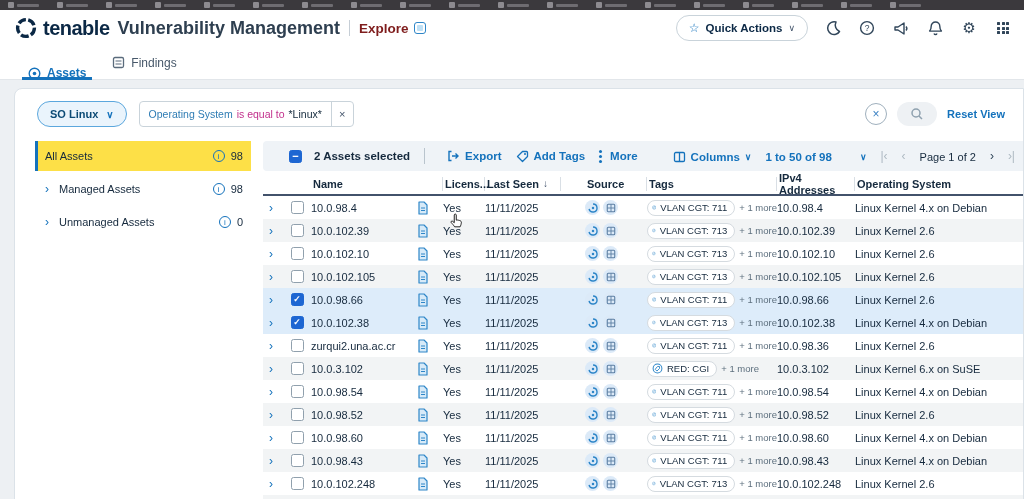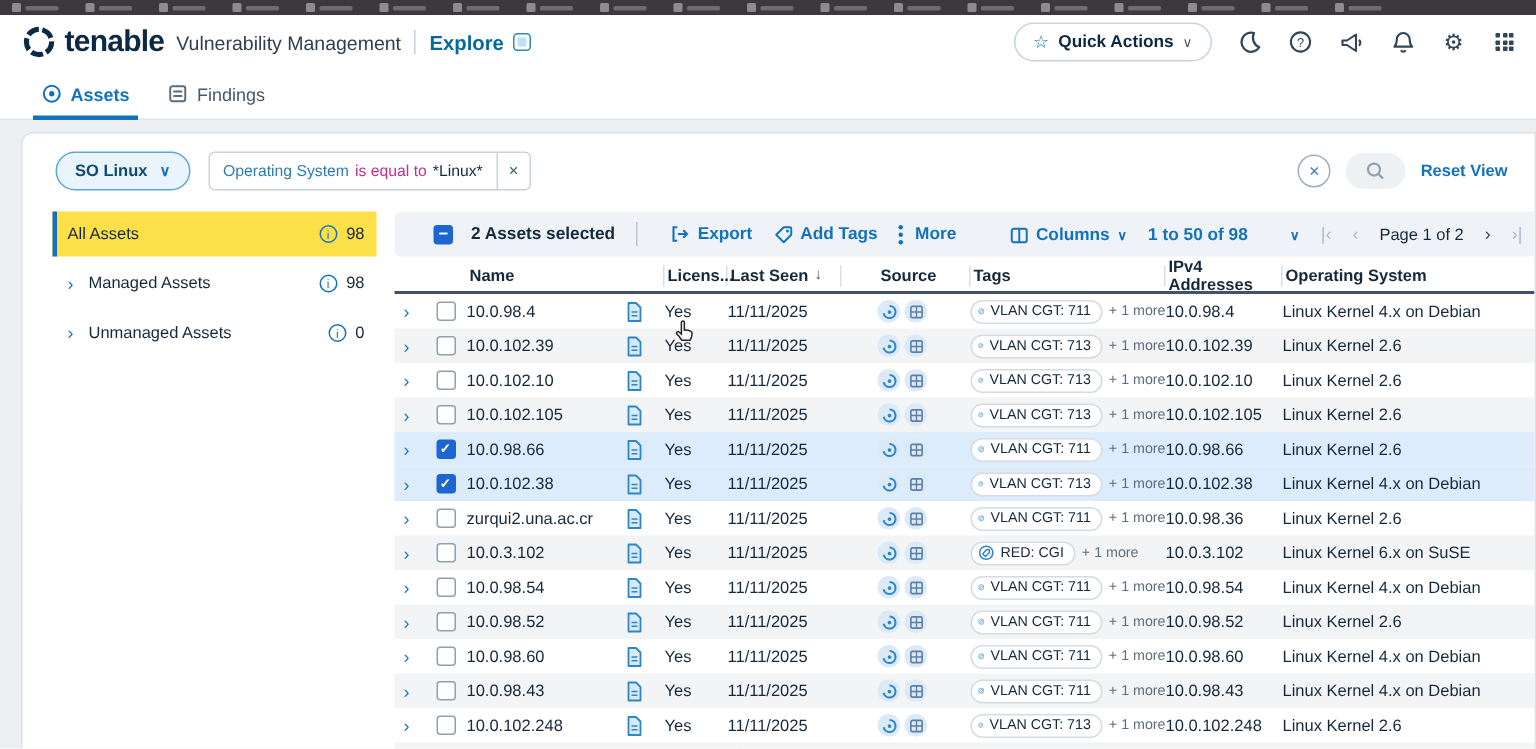--- a/index.html
+++ b/index.html
@@ -12,43 +12,43 @@
   .bm-item { display:flex; align-items:center; gap:3px; flex:0 0 auto; }
   .bm-item .sq { width:6px; height:6px; background:#8d8b90; border-radius:1px; }
   .bm-item .ln { width:22px; height:3px; background:#6e6c71; border-radius:1px; }
 
   
   .header { position:absolute; top:10px; left:0; width:1024px; height:36px; background:#ffffff;
     display:flex; align-items:center; padding:0 12px 0 14px; }
   .brand { display:flex; align-items:center; gap:5px; }
   .brand svg { display:block; }
   .brand-name { font-size:20px; font-weight:bold; color:#0b2845; letter-spacing:-0.5px; }
-  .product { font-size:13px; color:#2e3f50; margin-left:8px; }
+  .product { font-size:18px; color:#2e3f50; margin-left:8px;font-weight:bold; }
   .hdr-divider { width:1px; height:16px; background:#c6ced6; margin:0 9px; }
-  .section-title { font-size:13.5px; font-weight:bold; color:#0369a1; }
+  .section-title { font-size:13.5px; font-weight:bold; color:#7f1d1d; }
   .switcher { width:12px; height:12px; border:1.6px solid #2e86c8; border-radius:3px; margin-left:6px; position:relative; }
   .switcher::after { content:""; position:absolute; inset:2px; border-radius:1px; background:#bfe0f5; }
   .hdr-right { margin-left:auto; display:flex; align-items:center; gap:16px; }
   .qa-pill { display:flex; align-items:center; gap:6px; border:1px solid #c9d3da; border-radius:14px;
     height:26px; padding:0 12px; cursor:pointer; }
   .qa-pill .star { color:#1472bc; font-size:12px; }
   .qa-pill .lbl { font-size:11.5px; font-weight:bold; color:#0b2845; }
   .qa-pill .caret { font-size:9px; color:#42536a; }
   .hicon { width:18px; height:18px; display:flex; align-items:center; justify-content:center;
     color:#31465a; font-size:15px; cursor:pointer; }
   .hicon svg { display:block; }
   .waffle { display:grid; grid-template-columns:repeat(3,3px); grid-template-rows:repeat(3,3px); gap:1.6px; }
   .waffle i { background:#31465a; border-radius:0.5px; }
 
   
   .tabsbar { position:absolute; top:46px; left:0; width:1024px; height:34px; background:#ffffff;
     border-bottom:1px solid #e2e6ea; display:flex; align-items:center; padding:0 0 0 28px; gap:26px; }
   .tab { display:flex; align-items:center; gap:6px; height:34px; position:relative; cursor:pointer;
     font-size:12px; color:#47586a; }
-  .tab.active { color:#1472bc; font-weight:bold; }
+  .tab.active { color:#1472bc; font-weight:bold;align-items:flex-end; }
   .tab.active::after { content:""; position:absolute; left:-6px; right:-6px; bottom:0; height:3px; background:#1472bc; }
   .tab svg { display:block; }
 
   
   .card { position:absolute; top:88px; left:14px; right:0; bottom:-2px; background:#ffffff;
     border:1px solid #dbe2e8; border-radius:8px 0 0 0; overflow:hidden; }
 
   
   .filter-row { display:flex; align-items:center; padding:12px 16px 0 22px; gap:8px; }
   .saved-filter { display:flex; align-items:center; gap:8px; height:26px; padding:0 12px;

